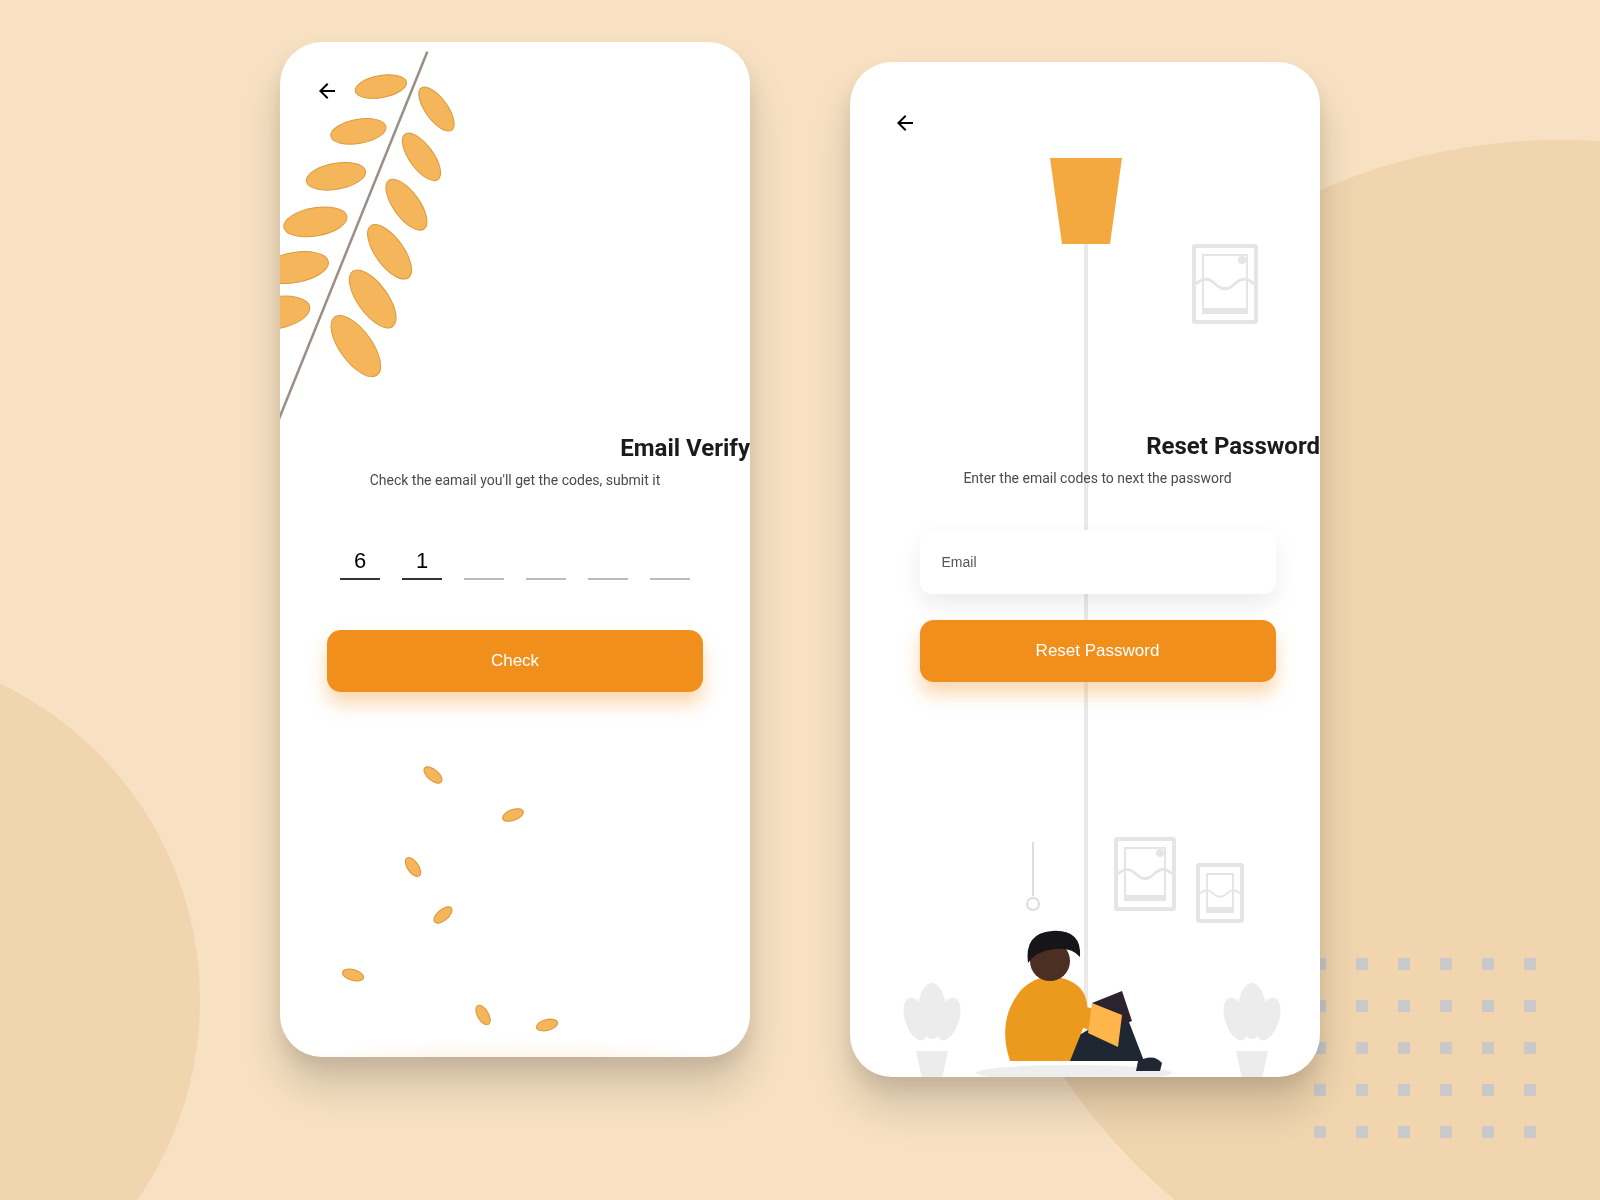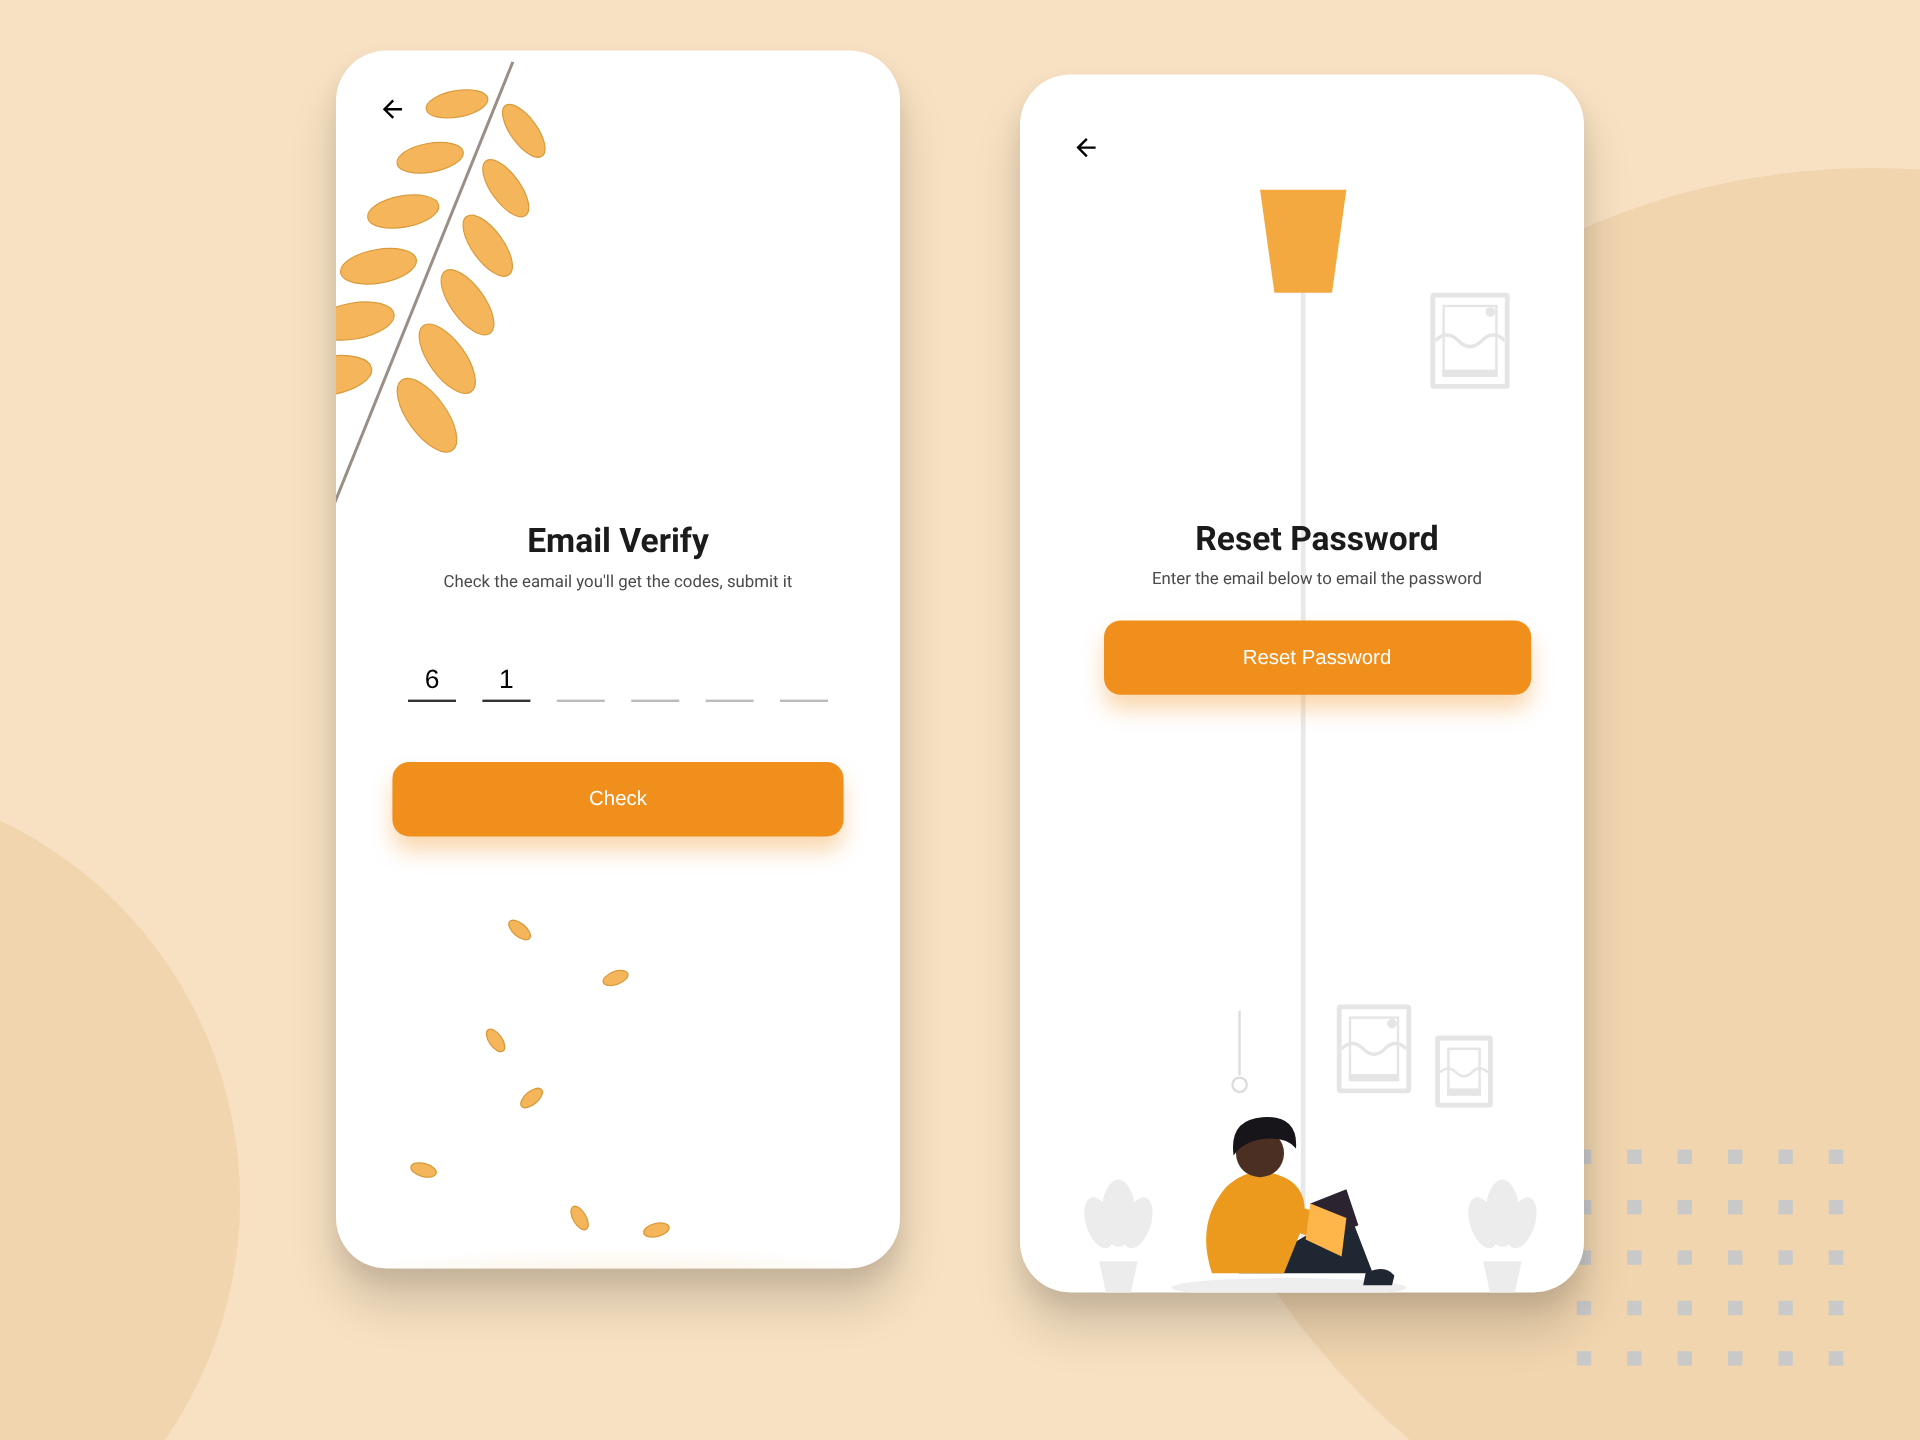--- a/index.html
+++ b/index.html
@@ -41,21 +41,21 @@
     color:#000;
   }
   .back svg{width:24px; height:24px;}
 
   
   .branch{position:absolute; left:-62px; top:-6px; transform:rotate(22deg); pointer-events:none;}
   .leaves{position:absolute; inset:0; pointer-events:none;}
   .leaf{position:absolute; width:26px; height:26px; transform:rotate(30deg);}
   .leaf svg{width:100%; height:100%;}
 
-  .card-title{font-size:28px; font-weight:700; color:var(--text); text-align:center;}
+  .card-title{font-size:24px; font-weight:700; color:var(--text); text-align:right;}
   .card-sub{font-size:14px; color:var(--muted); text-align:center; margin-top:10px;}
 
   
   .otp{margin-top:56px; display:flex; gap:22px; justify-content:center;}
   .otp input{
     width:40px; border:none; border-bottom:2px solid #666; background:transparent;
     font-size:22px; text-align:center; outline:none; padding:4px 0;
   }
   .otp input:placeholder-shown{border-bottom:2px solid #999;}
   .otp input::placeholder{color:transparent;}
@@ -297,20 +297,23 @@
       </svg>
     </div>
 
     <svg style="position:absolute; left:176px; top:780px; pointer-events:none;" width="14" height="80" viewBox="0 0 14 80">
         <path d="M7 0 V54" stroke="#ddd" stroke-width="2"></path>
         <circle cx="7" cy="62" r="6" fill="none" stroke="#ddd" stroke-width="2"></circle>
       </svg>
 
     <div class="screen2-content">
       <div class="card-title">Reset Password</div>
-      <div class="card-sub">Enter the email below to email the password</div>
-
+      <div class="card-sub">Enter the email codes to next the password</div>
+
+      <div class="email-card">
+        <input type="text" placeholder="Email" style="">
+      </div>
 
       <button class="btn btn2">Reset Password</button>
     </div>
   </div>
 
 </div>
 
 </body></html>

